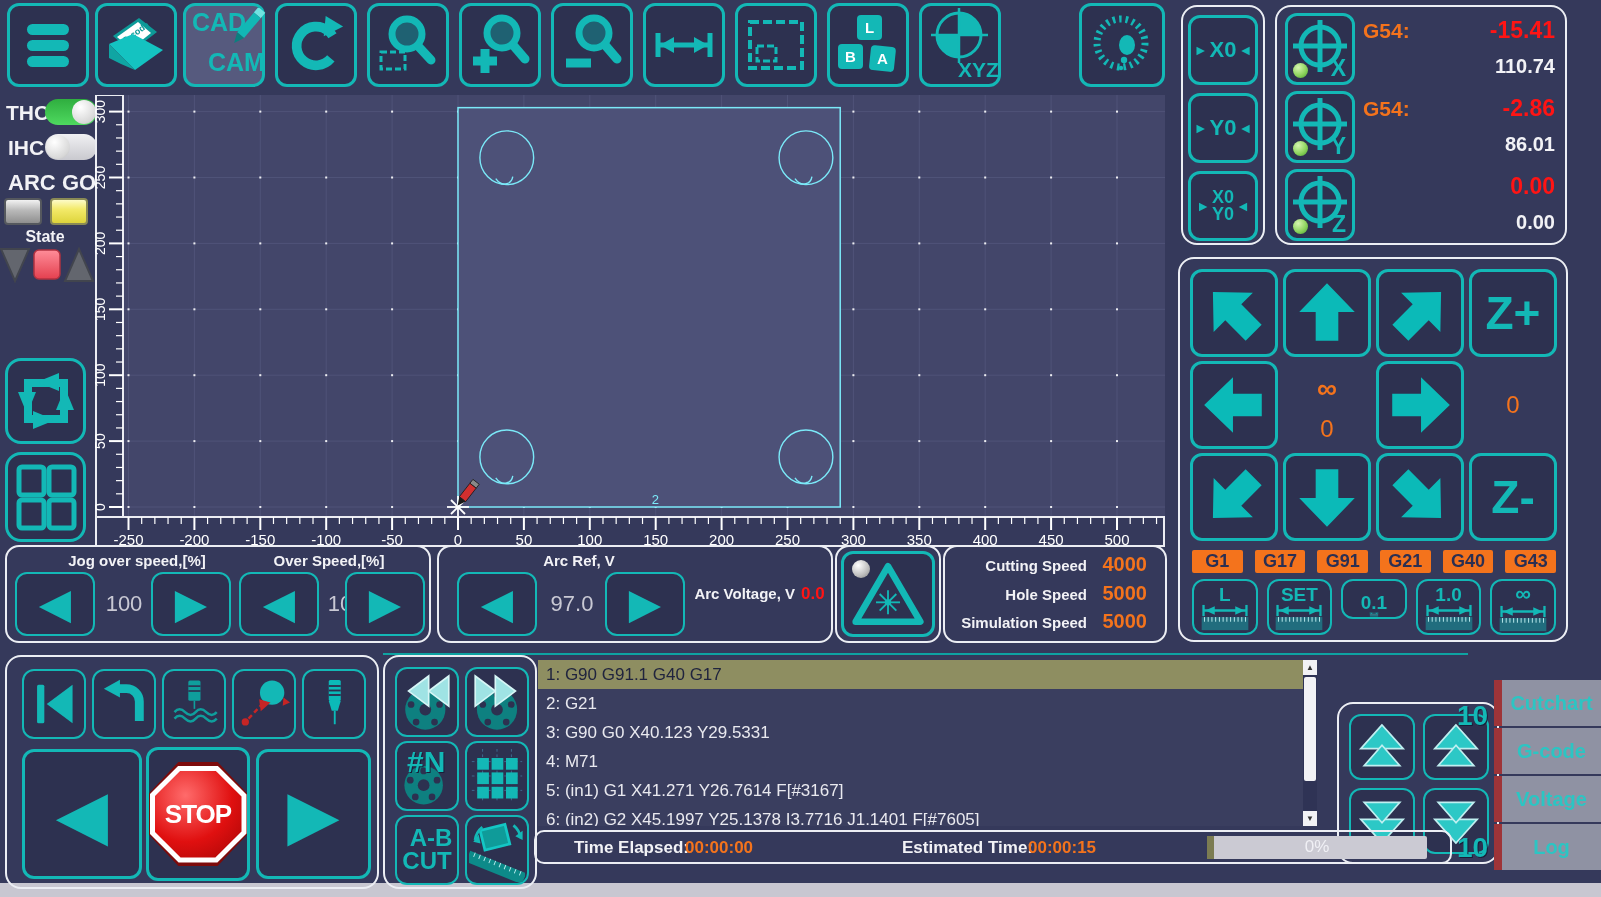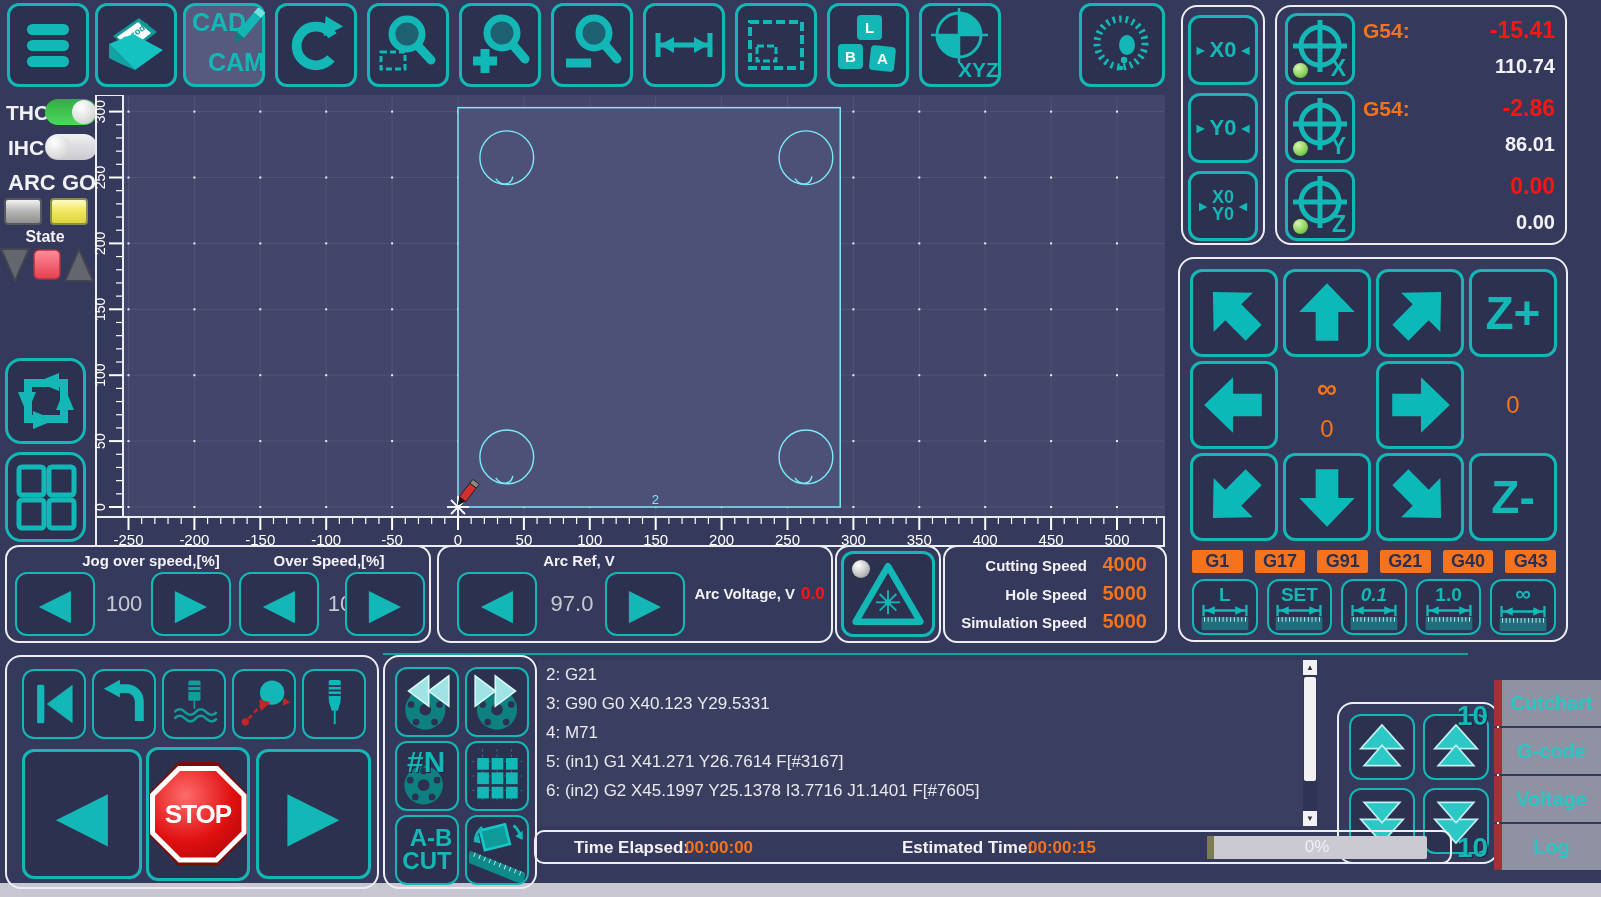--- a/index.html
+++ b/index.html
@@ -659,21 +659,21 @@
         <svg width="52" height="28" viewBox="0 0 54 30">
           <line x1="4" y1="7" x2="50" y2="7" stroke="#13b8b6" stroke-width="2.5"></line>
           <line x1="4" y1="1" x2="4" y2="13" stroke="#13b8b6" stroke-width="2.5"></line>
             <line x1="50" y1="1" x2="50" y2="13" stroke="#13b8b6" stroke-width="2.5"></line>
           <polygon points="6,7 16,2.5 16,11.5" fill="#13b8b6"></polygon>
             <polygon points="48,7 38,2.5 38,11.5" fill="#13b8b6"></polygon>
           <rect x="2" y="14" width="50" height="14" fill="#13b8b6" fill-opacity="0.45"></rect>
           <path d="M5,14 v5 M9,14 v5 M13,14 v5 M17,14 v5 M21,14 v5 M25,14 v5 M29,14 v5 M33,14 v5 M37,14 v5 M41,14 v5 M45,14 v5 M49,14 v5" stroke="#bfeff0" stroke-width="1"></path>
         </svg>
       </div>
-      <div class="btn" style="position:relative;flex:1;height:56px;flex-direction:column;border-width:2.5px;padding-top:2px;font-style:italic;">
+      <div class="btn" style="position:relative;flex:1;height:40px;flex-direction:column;border-width:2.5px;padding-top:12px;">
         <span class="steplbl">0.1</span>
         <svg width="52" height="28" viewBox="0 0 54 30">
           <line x1="4" y1="7" x2="50" y2="7" stroke="#13b8b6" stroke-width="2.5"></line>
           <line x1="4" y1="1" x2="4" y2="13" stroke="#13b8b6" stroke-width="2.5"></line>
             <line x1="50" y1="1" x2="50" y2="13" stroke="#13b8b6" stroke-width="2.5"></line>
           <polygon points="6,7 16,2.5 16,11.5" fill="#13b8b6"></polygon>
             <polygon points="48,7 38,2.5 38,11.5" fill="#13b8b6"></polygon>
           <rect x="2" y="14" width="50" height="14" fill="#13b8b6" fill-opacity="0.45"></rect>
           <path d="M5,14 v5 M9,14 v5 M13,14 v5 M17,14 v5 M21,14 v5 M25,14 v5 M29,14 v5 M33,14 v5 M37,14 v5 M41,14 v5 M45,14 v5 M49,14 v5" stroke="#bfeff0" stroke-width="1"></path>
         </svg>
@@ -699,21 +699,21 @@
           <polygon points="6,7 16,2.5 16,11.5" fill="#13b8b6"></polygon>
             <polygon points="48,7 38,2.5 38,11.5" fill="#13b8b6"></polygon>
           <rect x="2" y="14" width="50" height="14" fill="#13b8b6" fill-opacity="0.45"></rect>
           <path d="M5,14 v5 M9,14 v5 M13,14 v5 M17,14 v5 M21,14 v5 M25,14 v5 M29,14 v5 M33,14 v5 M37,14 v5 M41,14 v5 M45,14 v5 M49,14 v5" stroke="#bfeff0" stroke-width="1"></path>
         </svg>
       </div>
     </div>
   </div>
 
   <div class="wpanel" style="left:5px;top:545px;width:426px;height:98px;border-radius:14px;">
-    <span class="lbl" style="left:44px;top:5px;width:200px;text-align:center;font-size:15px;">Jog over speed,[%]</span>
+    <span class="lbl" style="left:30px;top:5px;width:200px;text-align:center;font-size:15px;">Jog over speed,[%]</span>
     <span class="lbl" style="left:232px;top:5px;width:180px;text-align:center;font-size:15px;">Over Speed,[%]</span>
     <div class="btn" style="left:8px;top:25px;width:80px;height:64px;border-width:2.5px;">
       <span class="tri" style="font-size:42px;">◀</span>
     </div>
     <span class="abs val" style="left:92px;top:44px;width:50px;text-align:center;">100</span>
     <div class="btn" style="left:144px;top:25px;width:80px;height:64px;border-width:2.5px;">
       <span class="tri" style="font-size:42px;">▶</span>
     </div>
     <div class="btn" style="left:232px;top:25px;width:80px;height:64px;border-width:2.5px;">
       <span class="tri" style="font-size:42px;">◀</span>
@@ -889,20 +889,21 @@
         <polygon points="58,24 50,20 58,14" fill="#13b8b6"></polygon>
         <g transform="rotate(22 30 54)">
           <rect x="-4" y="48" width="66" height="13" fill="#0d8a89"></rect>
           <path d="M2,48 v5 M8,48 v5 M14,48 v5 M20,48 v5 M26,48 v5 M32,48 v5 M38,48 v5 M44,48 v5 M50,48 v5 M56,48 v5" stroke="#bfeff0" stroke-width="1"></path>
         </g>
       </svg>
     </div>
   </div>
 
   <div class="abs" style="left:538px;top:660px;width:779px;height:166px;background:#3a3e5f;overflow:hidden;">
+    <div class="gc-row sel">1: G90 G91.1 G40 G17</div>
     <div class="gc-row">2: G21</div>
     <div class="gc-row">3: G90 G0 X40.123 Y29.5331</div>
     <div class="gc-row">4: M71</div>
     <div class="gc-row">5: (in1) G1 X41.271 Y26.7614 F[#3167]</div>
     <div class="gc-row">6: (in2) G2 X45.1997 Y25.1378 I3.7716 J1.1401 F[#7605]</div>
 
     <div class="abs" style="right:0;top:0;width:14px;height:166px;background:#2f3355;">
       <div class="abs" style="left:0;top:0;width:14px;height:15px;background:#f2f2f5;color:#333;font-size:8px;text-align:center;line-height:15px;">▲</div>
       <div class="abs" style="left:1px;top:17px;width:12px;height:104px;background:#f2f2f5;border-radius:2px;"></div>
       <div class="abs" style="left:0;bottom:0;width:14px;height:15px;background:#f2f2f5;color:#333;font-size:8px;text-align:center;line-height:15px;">▼</div>

